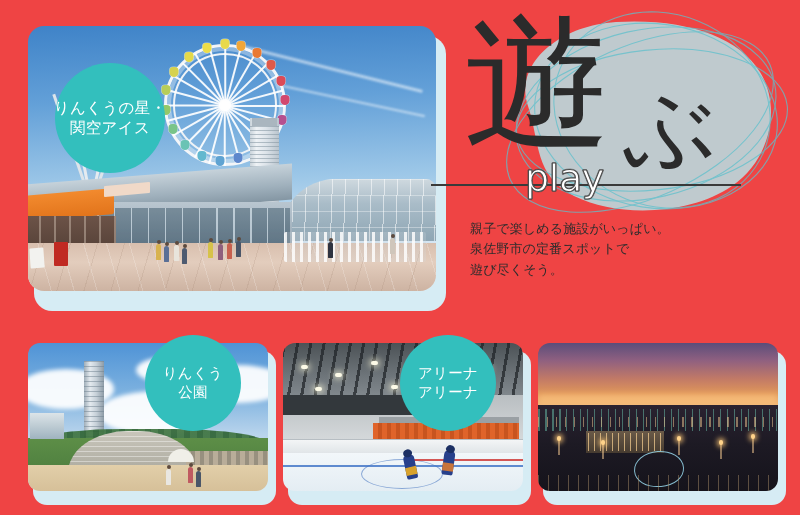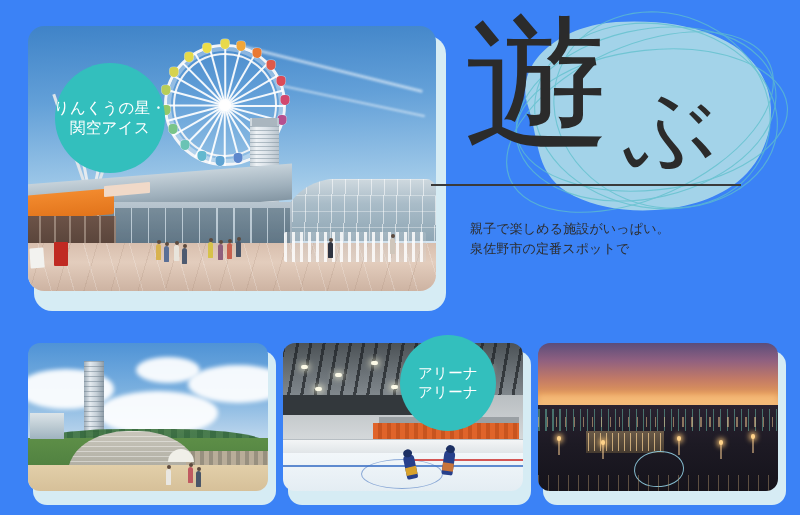--- a/index.html
+++ b/index.html
@@ -7,21 +7,21 @@
     padding: 0;
     background: #ffffff;
   }
   body {
     font-family: "Liberation Sans", sans-serif;
   }
   #page {
     position: relative;
     width: 800px;
     height: 515px;
-    background: #3b82f6;
+    background: #ef4444;
     overflow: hidden;
   }
 
   
   .deco-layer {
     position: absolute;
     left: 470px;
     top: 10px;
     width: 330px;
     height: 215px;
@@ -686,25 +686,27 @@
     <div class="circle-label hero-circle">
       <span>りんくうの星・</span>
       <span>関空アイス</span>
     </div>
   </div>
 
   <div class="title-area">
     <div class="kanji-yu">遊</div>
     <div class="kanji-bu">ぶ</div>
     <div class="rule-line"></div>
+    <div class="play-word">play</div>
   </div>
 
   <div class="body-copy">
     <div>親子で楽しめる施設がいっぱい。</div>
     <div>泉佐野市の定番スポットで</div>
+    <div>遊び尽くそう。</div>
   </div>
 
   <div class="thumb-wrap" style="left:28px;">
     <div class="thumb-backplate"></div>
     <div class="thumb-frame">
       <div class="p1-sky"></div>
       <div class="p1-cloud" style="left:-10px; top:26px; width:96px; height:40px;"></div>
       <div class="p1-cloud" style="left:70px;  top:48px; width:120px; height:44px;"></div>
       <div class="p1-cloud" style="left:160px; top:22px; width:100px; height:38px;"></div>
       <div class="p1-cloud" style="left:108px; top:14px; width:64px;  height:26px;"></div>
@@ -714,20 +716,24 @@
       <div class="p1-trees"></div>
       <div class="p1-grass"></div>
       <div class="p1-hill"></div>
       <div class="p1-pavilion"></div>
       <div class="p1-rocks"></div>
       <div class="p1-tent"></div>
       <div class="p1-sand"></div>
       <div class="person" style="left:138px; top:126px; background:#e9e7e2"></div>
       <div class="person" style="left:160px; top:124px; background:#c05a60"></div>
       <div class="person" style="left:168px; top:128px; background:#4a5668"></div>
+    </div>
+    <div class="circle-label thumb-circle" style="left:117px; top:-8px;">
+      <span>りんくう</span>
+      <span>公園</span>
     </div>
   </div>
 
   <div class="thumb-wrap" style="left:283px;">
     <div class="thumb-backplate"></div>
     <div class="thumb-frame">
       <div class="p2-ceiling">
           <div class="p2-beams"></div>
         </div>
       <div class="p2-lights">

